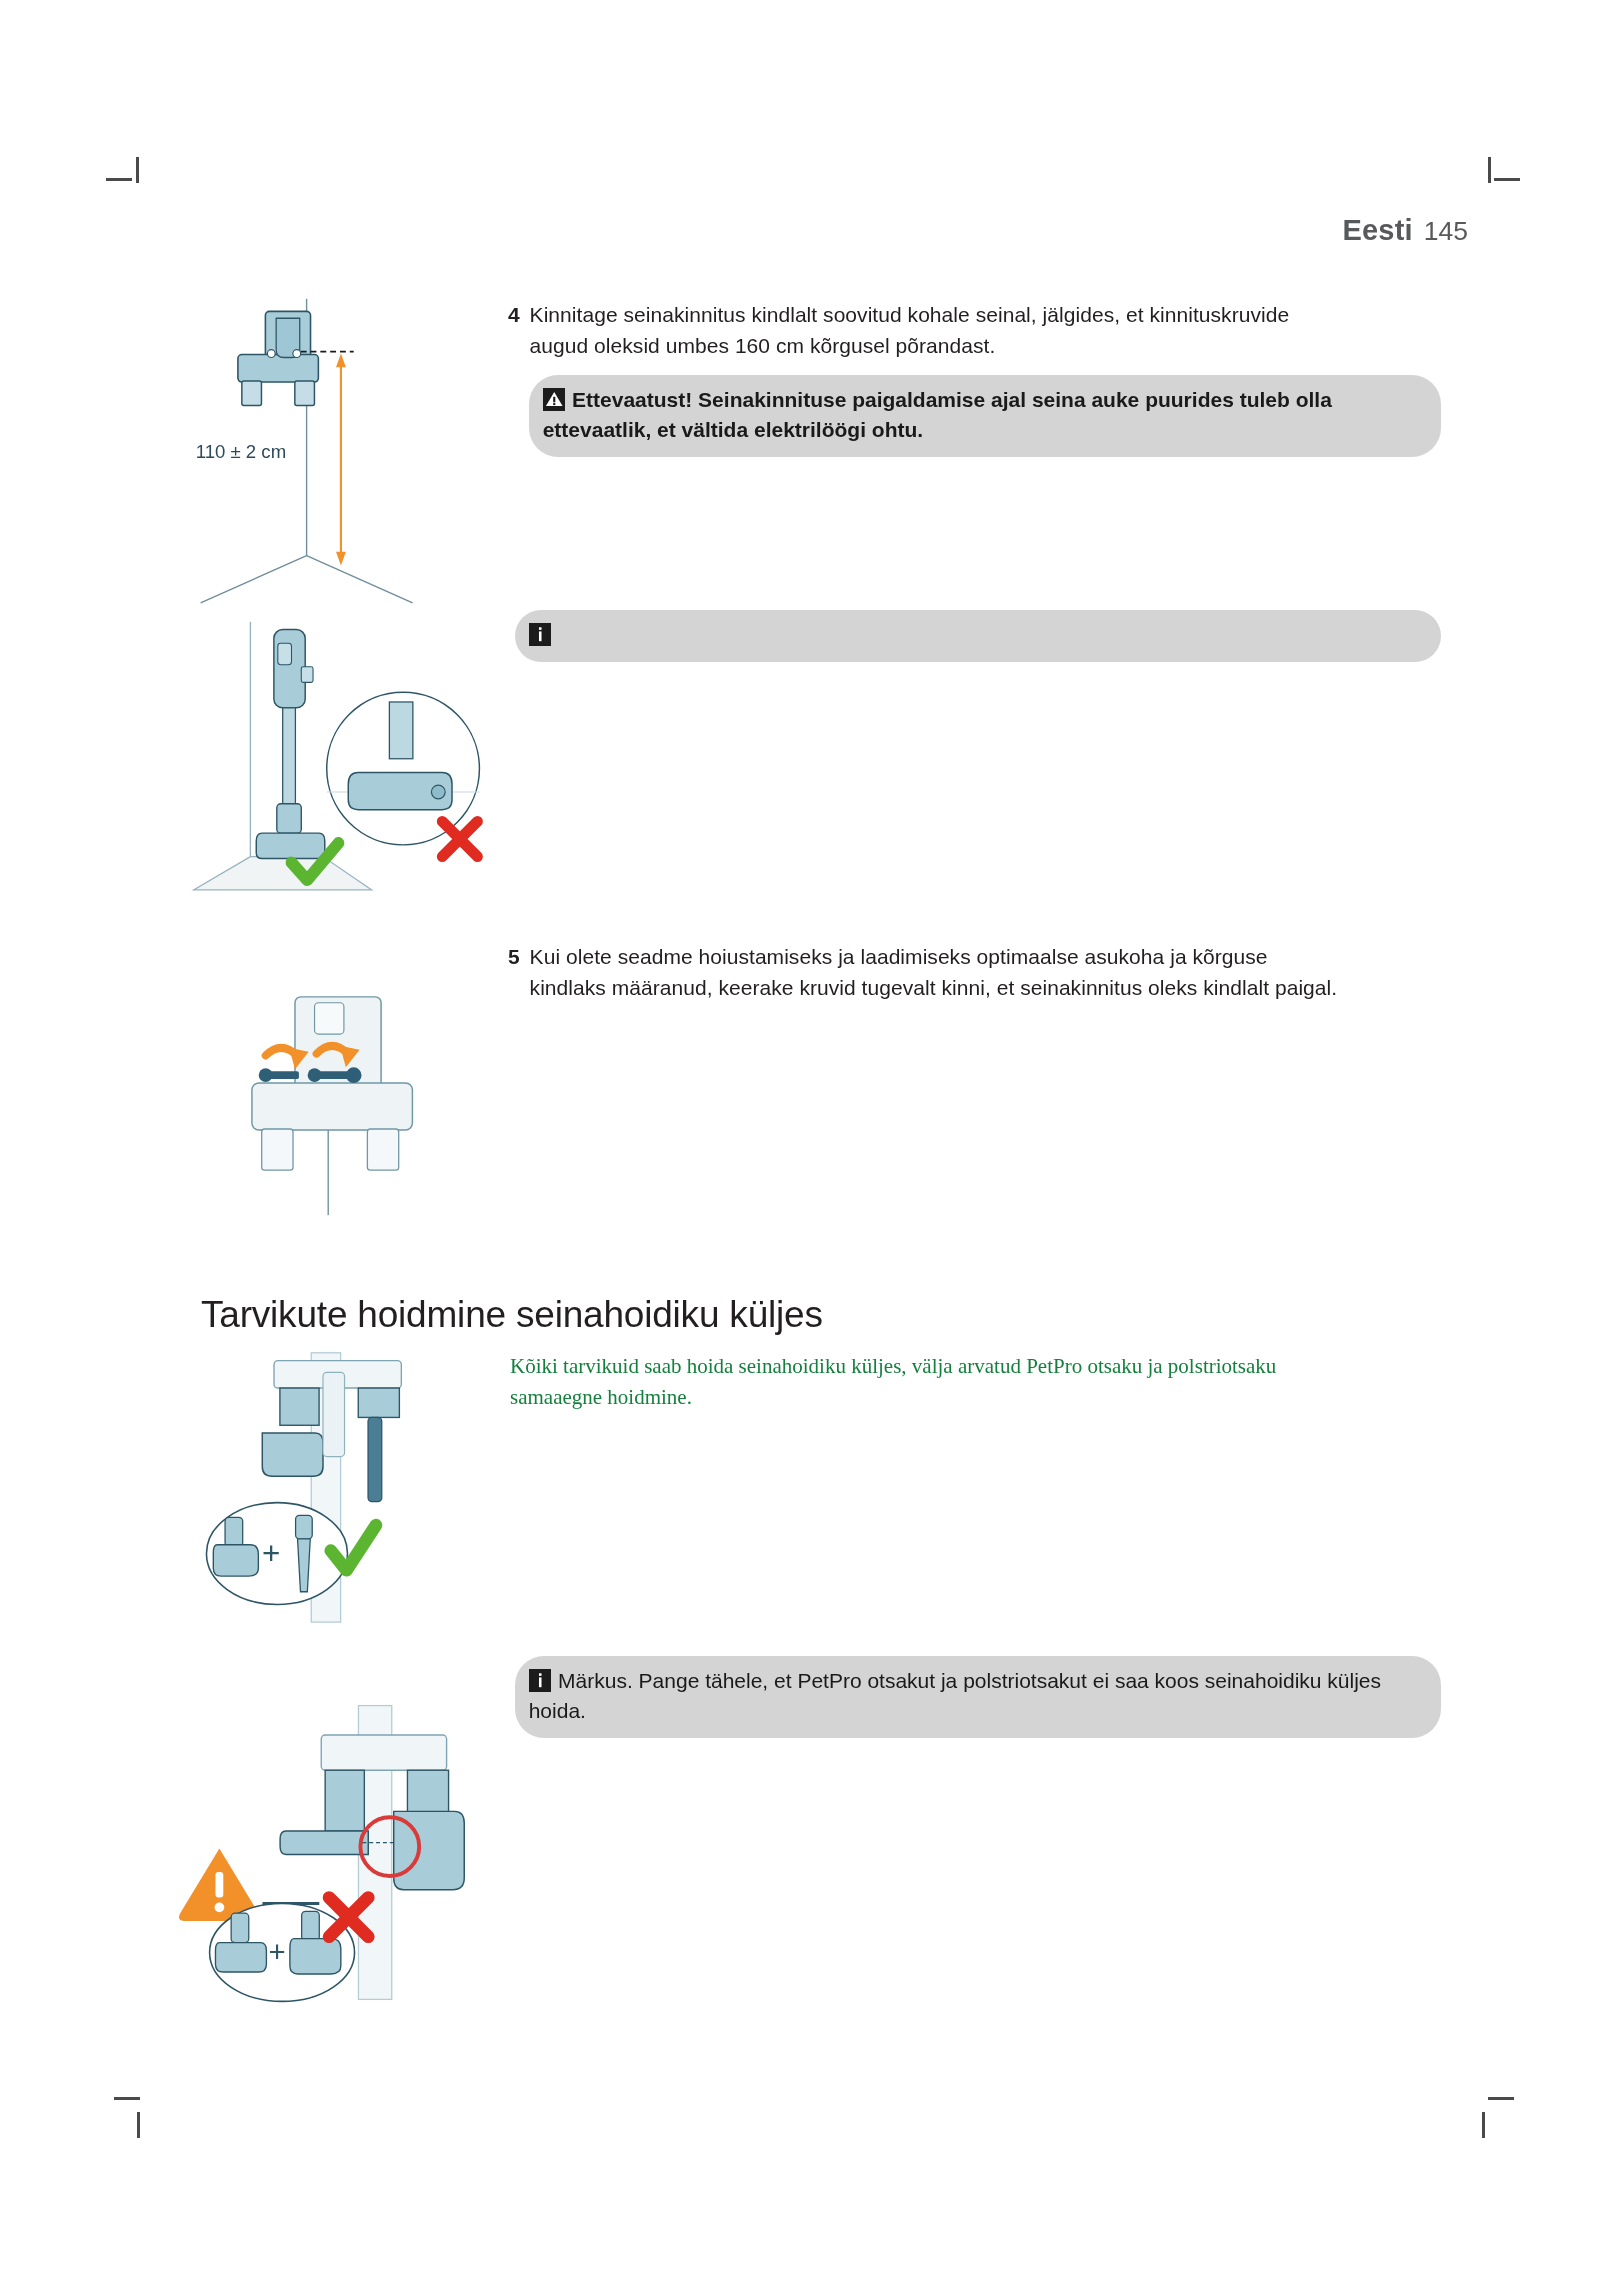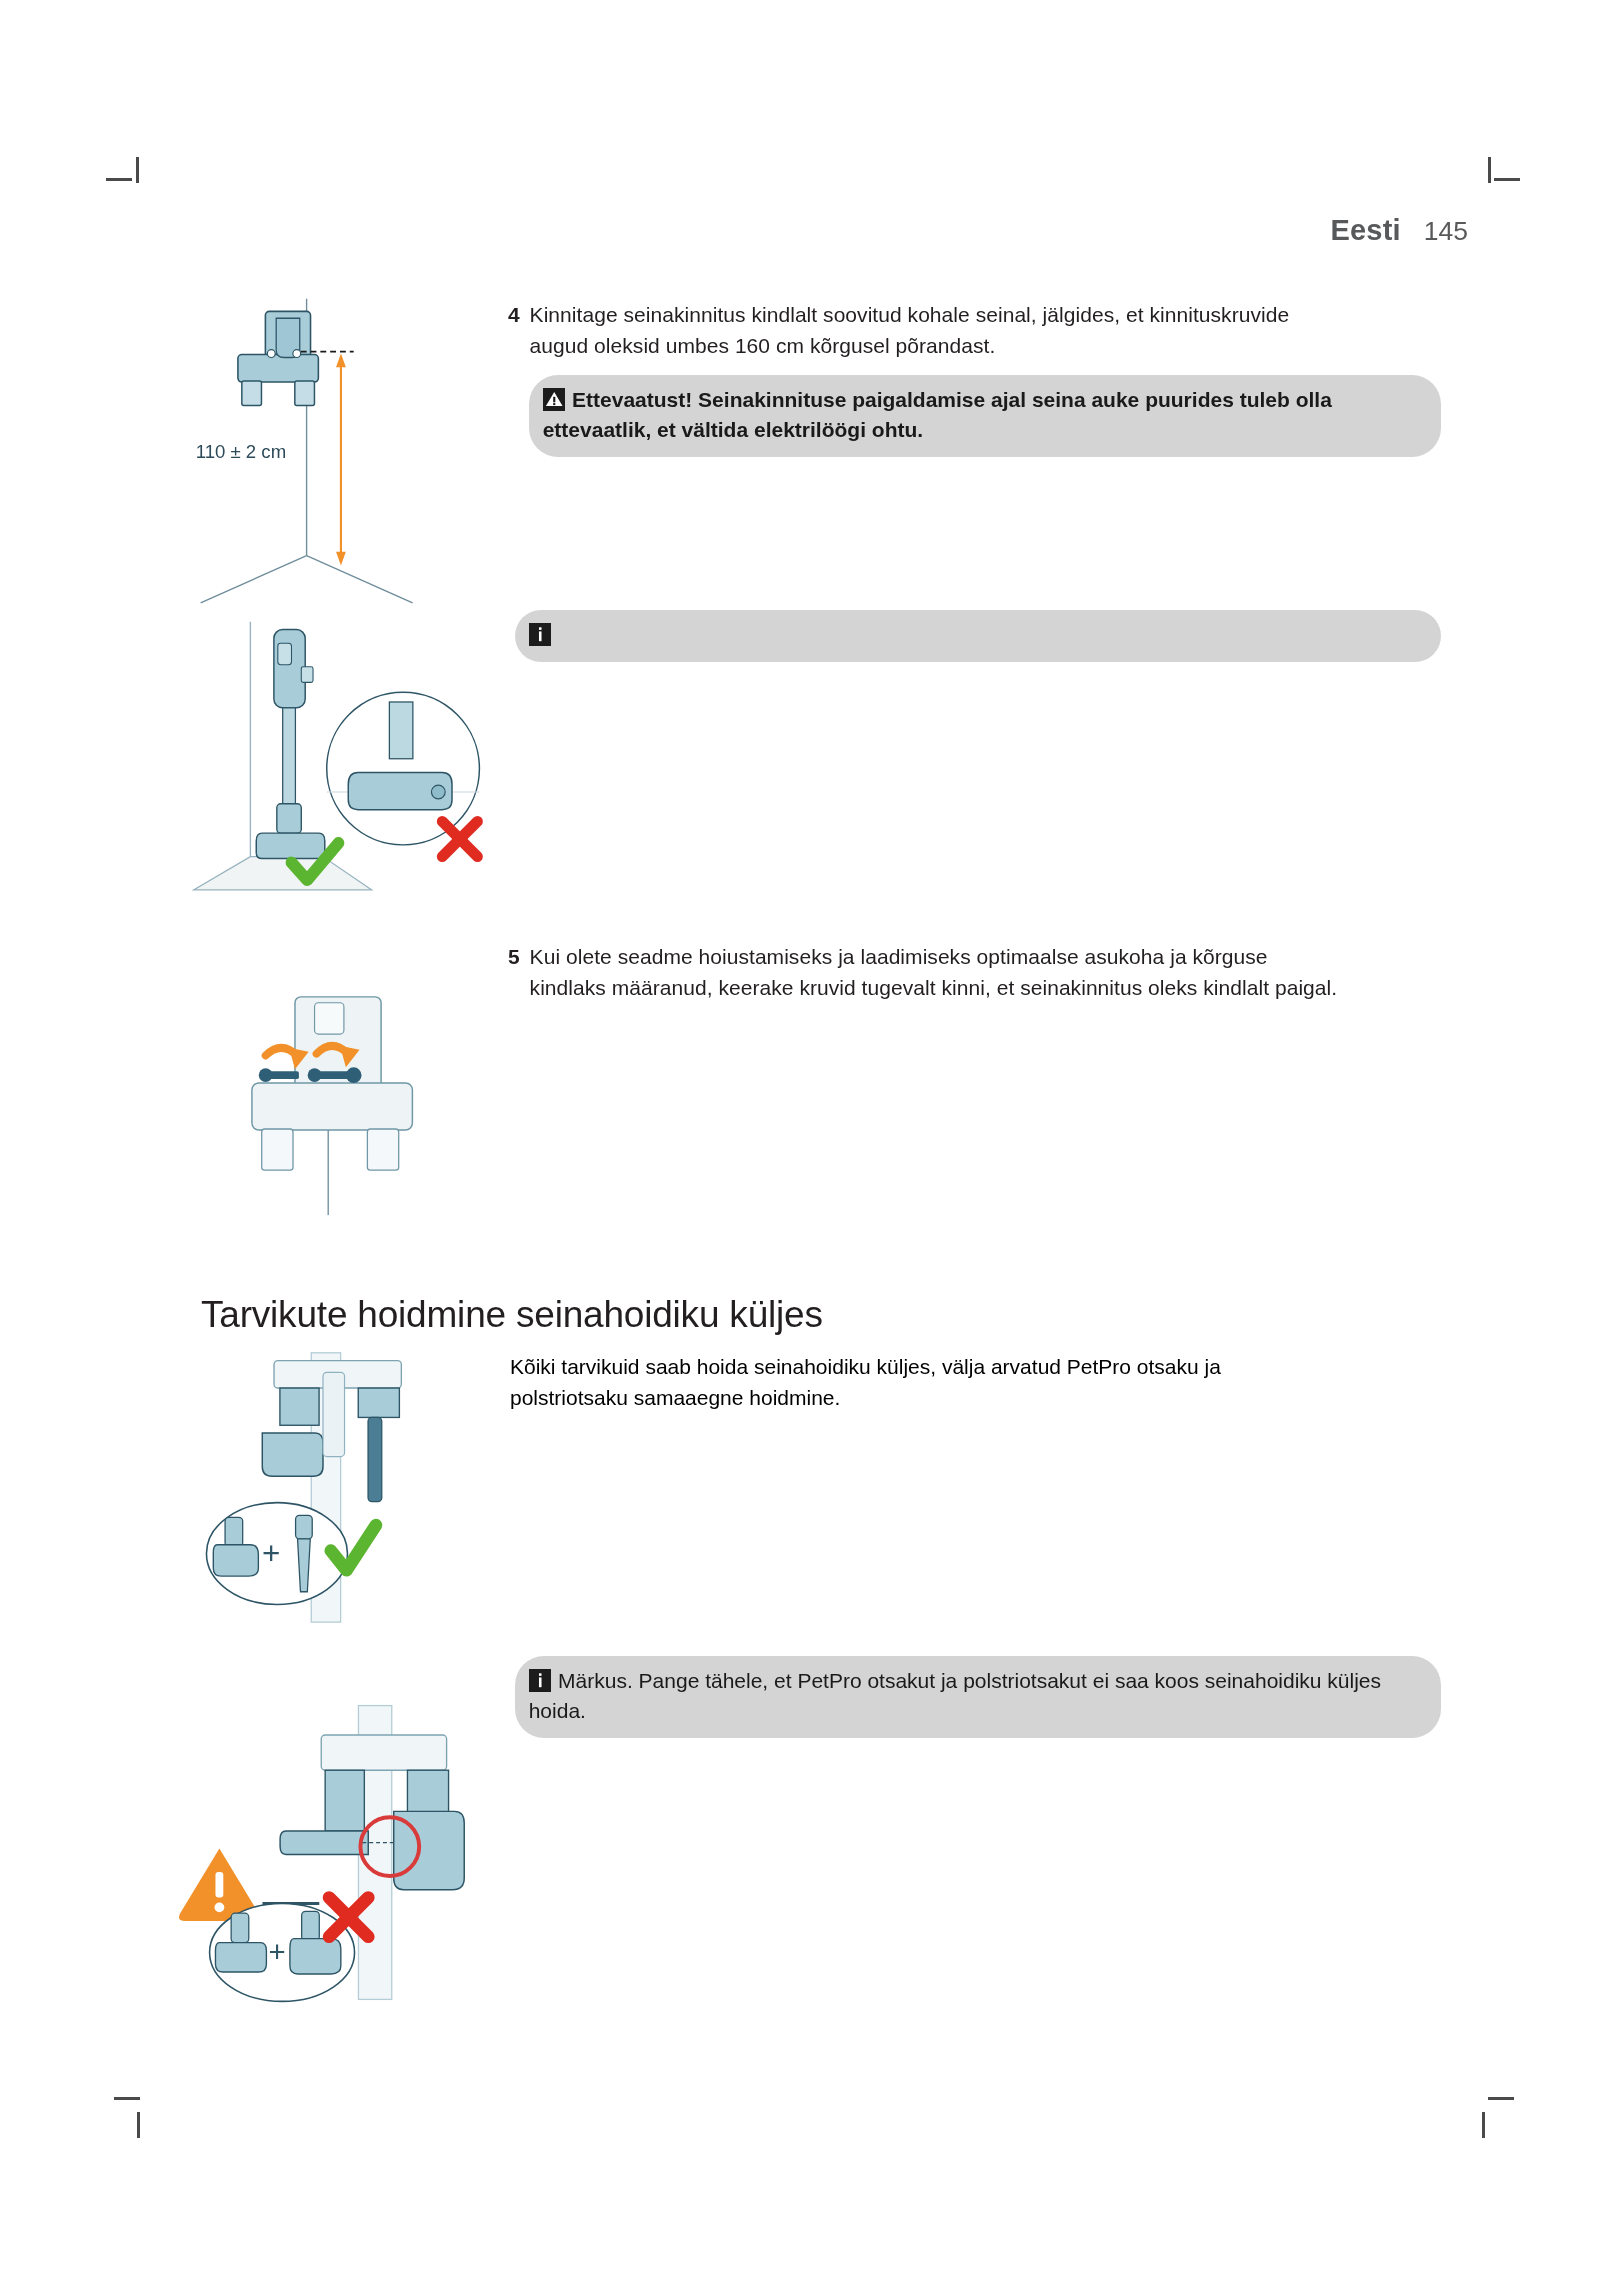--- a/index.html
+++ b/index.html
@@ -21,21 +21,21 @@
   .crop-h { width: 25.5px; height: 2.9px; }
   .crop-v { width: 2.9px; height: 25.5px; }
 
   
   .page-header {
     position: absolute;
     top: 214px;
     right: 153px;
     display: flex;
     align-items: baseline;
-    gap: 23px;
+    gap: 11px;
   }
   .page-header .lang {
     font-size: 29px;
     font-weight: bold;
     color: #58595b;
     letter-spacing: 0.2px;
   }
   .page-header .pageno {
     font-size: 26.5px;
     font-weight: 300;
@@ -58,21 +58,22 @@
   }
   .step .body {
     display: block;
     padding-left: 21.6px;
   }
 
   .para {
     position: absolute;
     font-size: 21px;
     line-height: 31px;
-    color: #000000;
+    color: #15803d;
+    font-family: Liberation Serif, serif;
   }
 
   
   .callout {
     position: absolute;
     background: #d4d4d4;
     box-sizing: border-box;
     padding: 9.8px 13.7px 11.8px 13.7px;
     font-size: 21px;
     line-height: 30px;

